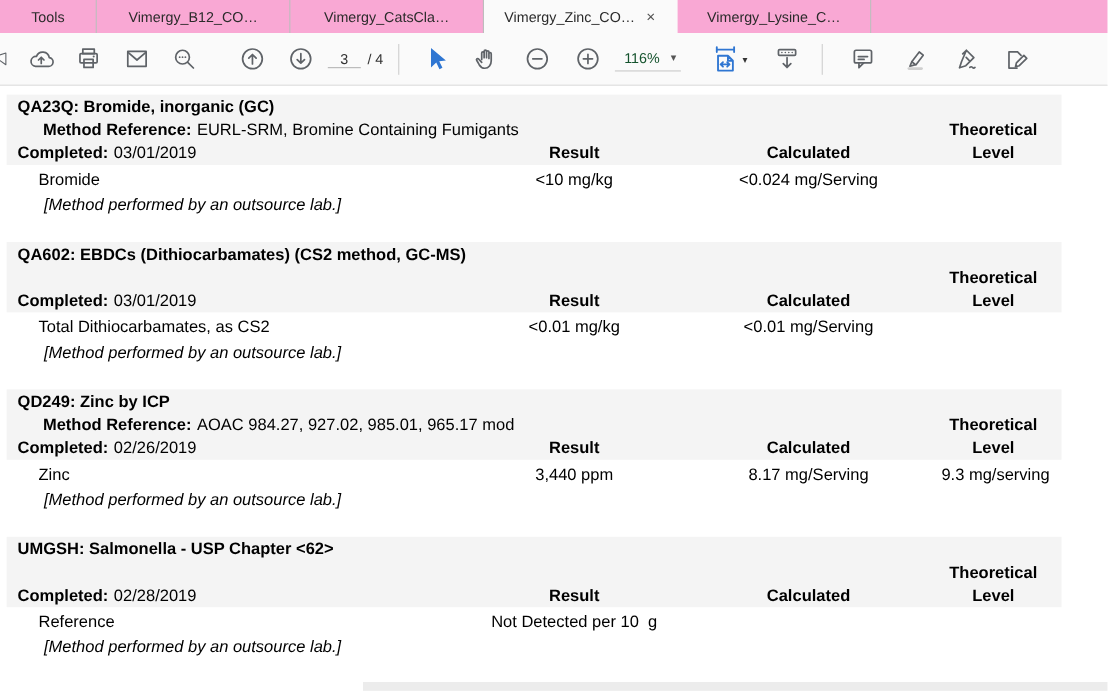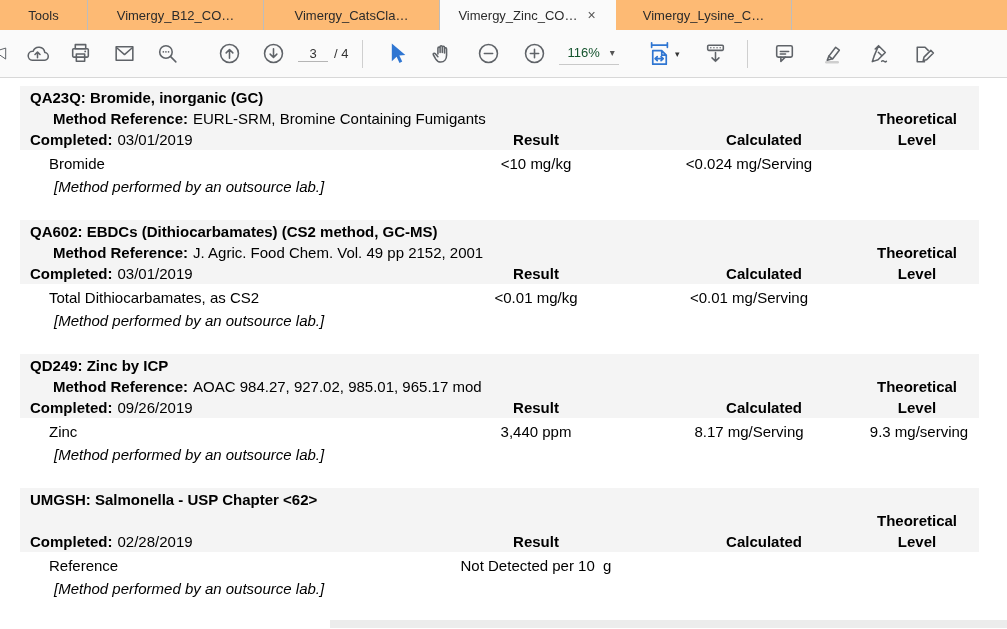--- a/index.html
+++ b/index.html
@@ -1,20 +1,20 @@
 <!DOCTYPE html>
 <html><head>
 <meta charset="utf-8">
 <style>
   * { margin: 0; padding: 0; box-sizing: border-box; }
   html, body { width: 1007px; height: 629px; overflow: hidden; background: #fff;
     font-family: "Liberation Sans", sans-serif; }
 
   
-  .tab-bar { display: flex; height: 30px; background: #fdba74; align-items: stretch; }
+  .tab-bar { display: flex; height: 30px; background: #f9a8d4; align-items: stretch; }
   .tab { display: flex; align-items: center; justify-content: center; gap: 8px;
     font-size: 13px; color: #2b2b2b; border-right: 1px solid #bdbdbd; cursor: default;
     white-space: nowrap; overflow: hidden; }
   .tab.tools { width: 88px; }
   .tab.doc { width: 176px; }
   .tab.active { background: #fafafa; border-right: none; }
   .tab .close { color: #555; font-size: 14px; line-height: 1; padding: 0 2px; }
   .tab-spacer { flex: 1; }
 
   
@@ -34,30 +34,30 @@
   .page-total { font-size: 13px; color: #333; }
   .zoom-box { display: flex; align-items: center; gap: 10px; margin: 0 10px; flex: none;
     border-bottom: 1px solid #c9c9c9; padding: 2px 4px 4px 8px; }
   .zoom-value { font-size: 13px; color: #14532d; }
   .caret { font-size: 10px; color: #555; }
   .dd-caret { font-size: 9px; color: #333; margin-left: 2px; }
 
   
   .doc-area { position: relative; width: 1007px; height: 550px; background: #ffffff;
     padding-top: 8px; color: #000; font-size: 15px; }
-  .section { margin-bottom: 20px; padding-left: 14px; }
+  .section { margin-bottom: 20px; }
   .sec-header { position: relative; height: 64px; background: #f4f4f4; margin-left: 6px; width: 959px; }
   .sec-title { position: absolute; left: 10px; top: 3px; font-weight: bold; white-space: nowrap; }
   .sec-line2 { position: absolute; left: 10px; top: 24px; white-space: nowrap; margin-left: 23px; }
   .sec-line3 { position: absolute; left: 10px; top: 45px; white-space: nowrap; }
   .lbl { font-weight: bold; }
   .val { font-weight: normal; margin-left: 5px; }
   .hdr-col { position: absolute; font-weight: bold; transform: translateX(-50%); white-space: nowrap; }
   .hdr-result { left: 516px; top: 45px; }
-  .hdr-calc { left: 729px; top: 45px; margin-left: 15px; }
+  .hdr-calc { left: 729px; top: 45px; }
   .hdr-theo1 { left: 897px; top: 24px; }
   .hdr-theo2 { left: 897px; top: 45px; }
   .sec-row { position: relative; height: 26px; }
   .row-analyte { position: absolute; left: 35px; top: 5px; white-space: nowrap; }
   .row-col { position: absolute; top: 5px; transform: translateX(-50%); white-space: pre; }
   .row-result { left: 522px; }
   .row-calc { left: 735px; }
   .row-theo { left: 905px; }
   .sec-note { margin-left: 40px; height: 24px; font-style: italic; padding-top: 2px; white-space: nowrap; }
   .bottom-strip { position: absolute; left: 330px; right: 0; bottom: 0; height: 8px; background: #ececec; }
@@ -252,23 +252,20 @@
       <span class="row-col row-result">&lt;10 mg/kg</span>
       <span class="row-col row-calc">&lt;0.024 mg/Serving</span>
       <span class="row-col row-theo"></span>
     </div>
     <div class="sec-note">[Method performed by an outsource lab.]</div>
   </div>
 
   <div class="section">
     <div class="sec-header">
       <div class="sec-title">QA602: EBDCs (Dithiocarbamates) (CS2 method, GC-MS)</div>
-      <div class="sec-line2">
-        <span class="lbl">Method Reference:</span><span class="val">J. Agric. Food Chem. Vol. 49 pp 2152, 2001</span>
-      </div>
       <div class="sec-line3">
         <span class="lbl">Completed:</span><span class="val">03/01/2019</span>
       </div>
       <div class="hdr-col hdr-result">Result</div>
       <div class="hdr-col hdr-calc">Calculated</div>
       <div class="hdr-col hdr-theo1">Theoretical</div>
       <div class="hdr-col hdr-theo2">Level</div>
     </div>
     <div class="sec-row">
       <span class="row-analyte">Total Dithiocarbamates, as CS2</span>
@@ -279,21 +276,21 @@
     <div class="sec-note">[Method performed by an outsource lab.]</div>
   </div>
 
   <div class="section">
     <div class="sec-header">
       <div class="sec-title">QD249: Zinc by ICP</div>
       <div class="sec-line2">
         <span class="lbl">Method Reference:</span><span class="val">AOAC 984.27, 927.02, 985.01, 965.17 mod</span>
       </div>
       <div class="sec-line3">
-        <span class="lbl">Completed:</span><span class="val">09/26/2019</span>
+        <span class="lbl">Completed:</span><span class="val">02/26/2019</span>
       </div>
       <div class="hdr-col hdr-result">Result</div>
       <div class="hdr-col hdr-calc">Calculated</div>
       <div class="hdr-col hdr-theo1">Theoretical</div>
       <div class="hdr-col hdr-theo2">Level</div>
     </div>
     <div class="sec-row">
       <span class="row-analyte">Zinc</span>
       <span class="row-col row-result">3,440 ppm</span>
       <span class="row-col row-calc">8.17 mg/Serving</span>

